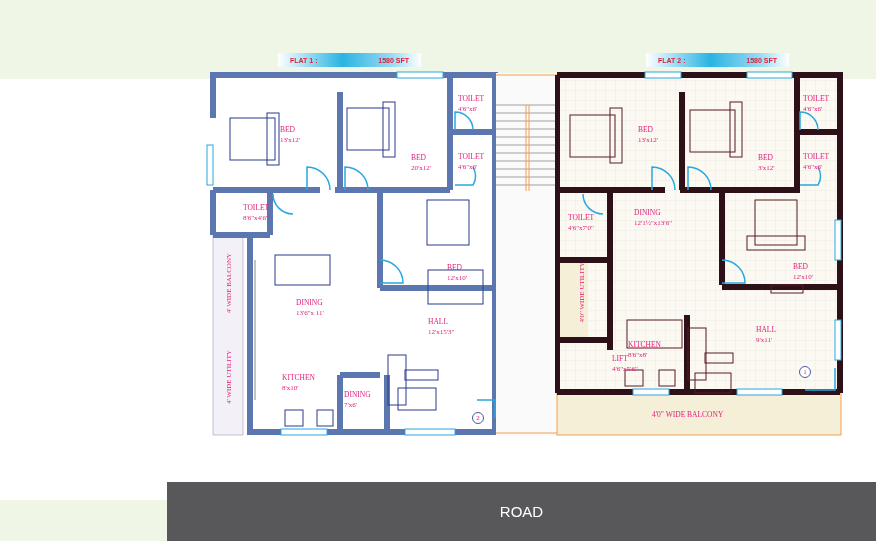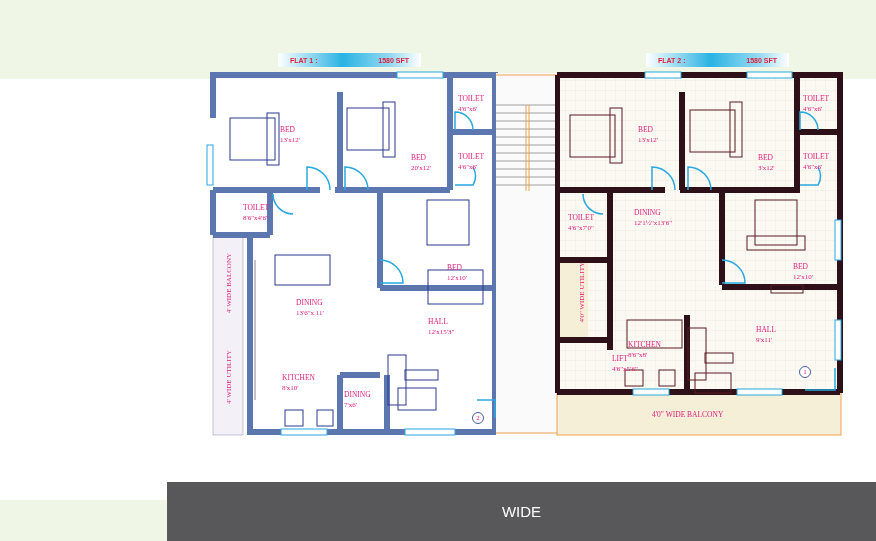--- a/index.html
+++ b/index.html
@@ -189,14 +189,14 @@
 <div class="abs room-text" style="left:634px; top:207px;"><span>DINING</span><span class="dim">12'1½"x13'6"</span></div>
 <div class="abs room-text" style="left:793px; top:261px;"><span>BED</span><span class="dim">12'x10'</span></div>
 <div class="abs room-text" style="left:756px; top:324px;"><span>HALL</span><span class="dim">9'x11'</span></div>
 <div class="abs room-text" style="left:628px; top:339px;"><span>KITCHEN</span><span class="dim">8'6"x8'</span></div>
 <div class="abs room-text" style="left:565px; top:353px;margin-left:47px;"><span>LIFT</span><span class="dim">4'6"x5'6"</span></div>
 <div class="abs vert" style="left:578px; top:262px;">4'0" WIDE UTILITY</div>
 <div class="abs room-text" style="left:652px; top:409px;">4'0" WIDE BALCONY</div>
 <div class="abs num-badge" style="left:799px; top:366px;">1</div>
 
 <div class="abs road">
-  <span>WIDE</span>
+  <span>ROAD</span>
 </div>
 
 </body></html>

